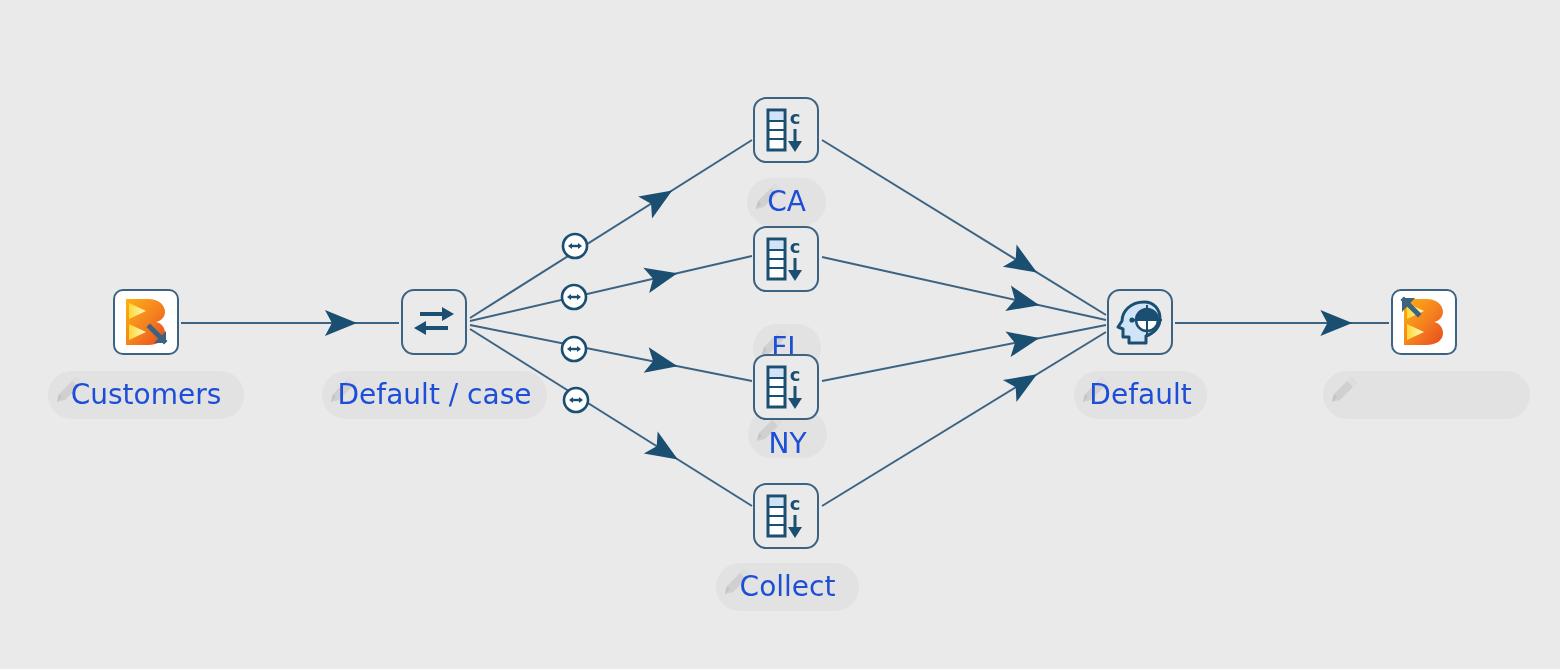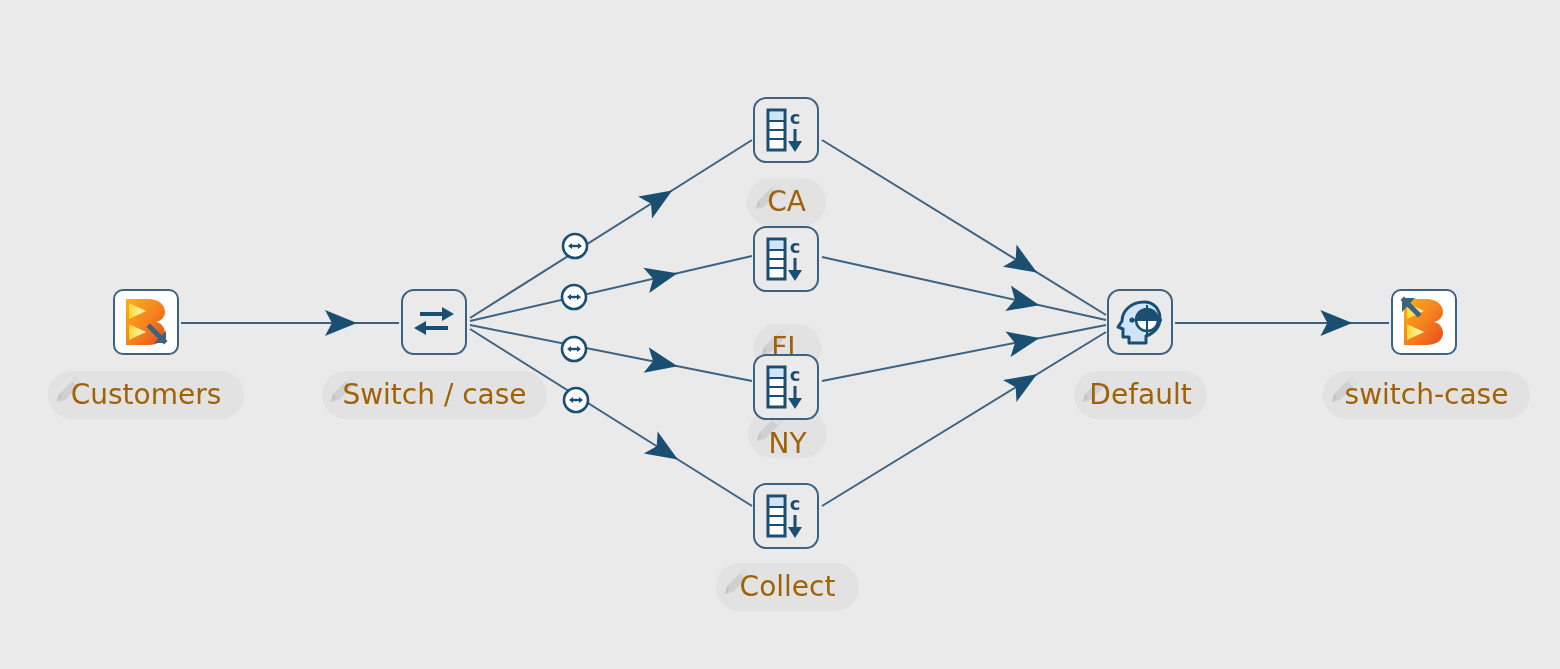--- a/index.html
+++ b/index.html
@@ -53,21 +53,21 @@
     display: flex;
     align-items: center;
     justify-content: center;
     padding: 0 22px;
     box-sizing: border-box;
     z-index: 4;
     overflow: hidden;
   }
   .label-text {
     font-size: 28px;
-    color: #a16207;
+    color: #1d4ed8;
     white-space: nowrap;
     line-height: 1;
     position: relative;
     z-index: 2;
   }
   .pencil {
     position: absolute;
     left: 4px;
     top: 2px;
     width: 34px;
@@ -251,21 +251,21 @@
           <path d="M5 29 L7 21 L10 24 Z" fill="#c4c4c4"></path>
         </svg>
         <span class="label-text">Customers</span>
       </div>
       <div class="label-pill" style="left: 322px; top: 371px; width: 225px;">
         <svg class="pencil" viewBox="0 0 34 34">
           <path d="M24 4 L30 10 L13 27 L5 29 L7 21 Z" fill="#d0d0d0"></path>
           <path d="M24 4 L30 10 L26 14 L20 8 Z" fill="#dedede"></path>
           <path d="M5 29 L7 21 L10 24 Z" fill="#c4c4c4"></path>
         </svg>
-        <span class="label-text">Switch / case</span>
+        <span class="label-text">Default / case</span>
       </div>
       <div class="label-pill" style="left: 747px; top: 178px; width: 79px;">
         <svg class="pencil" viewBox="0 0 34 34">
           <path d="M24 4 L30 10 L13 27 L5 29 L7 21 Z" fill="#d0d0d0"></path>
           <path d="M24 4 L30 10 L26 14 L20 8 Z" fill="#dedede"></path>
           <path d="M5 29 L7 21 L10 24 Z" fill="#c4c4c4"></path>
         </svg>
         <span class="label-text">CA</span>
       </div>
       <div class="label-pill" style="left: 753px; top: 324px; width: 68px;">
@@ -299,21 +299,20 @@
           <path d="M5 29 L7 21 L10 24 Z" fill="#c4c4c4"></path>
         </svg>
         <span class="label-text">Default</span>
       </div>
       <div class="label-pill" style="left: 1323px; top: 371px; width: 207px;">
         <svg class="pencil" viewBox="0 0 34 34">
           <path d="M24 4 L30 10 L13 27 L5 29 L7 21 Z" fill="#d0d0d0"></path>
           <path d="M24 4 L30 10 L26 14 L20 8 Z" fill="#dedede"></path>
           <path d="M5 29 L7 21 L10 24 Z" fill="#c4c4c4"></path>
         </svg>
-        <span class="label-text">switch-case</span>
       </div>
     </div>
   <div id="badges-root">
       <div class="badge" style="left: 561px; top: 232px;"><svg width="28" height="28" viewBox="0 0 28 28">
           <circle cx="14" cy="14" r="12" fill="#ffffff" stroke="#1b4f72" stroke-width="2.6"></circle>
           <line x1="9" y1="14" x2="19" y2="14" stroke="#1b4f72" stroke-width="2.4"></line>
           <path d="M7 14 L11 11 L11 17 Z" fill="#1b4f72"></path>
           <path d="M21 14 L17 11 L17 17 Z" fill="#1b4f72"></path>
         </svg></div>
       <div class="badge" style="left: 560px; top: 283px;"><svg width="28" height="28" viewBox="0 0 28 28">

